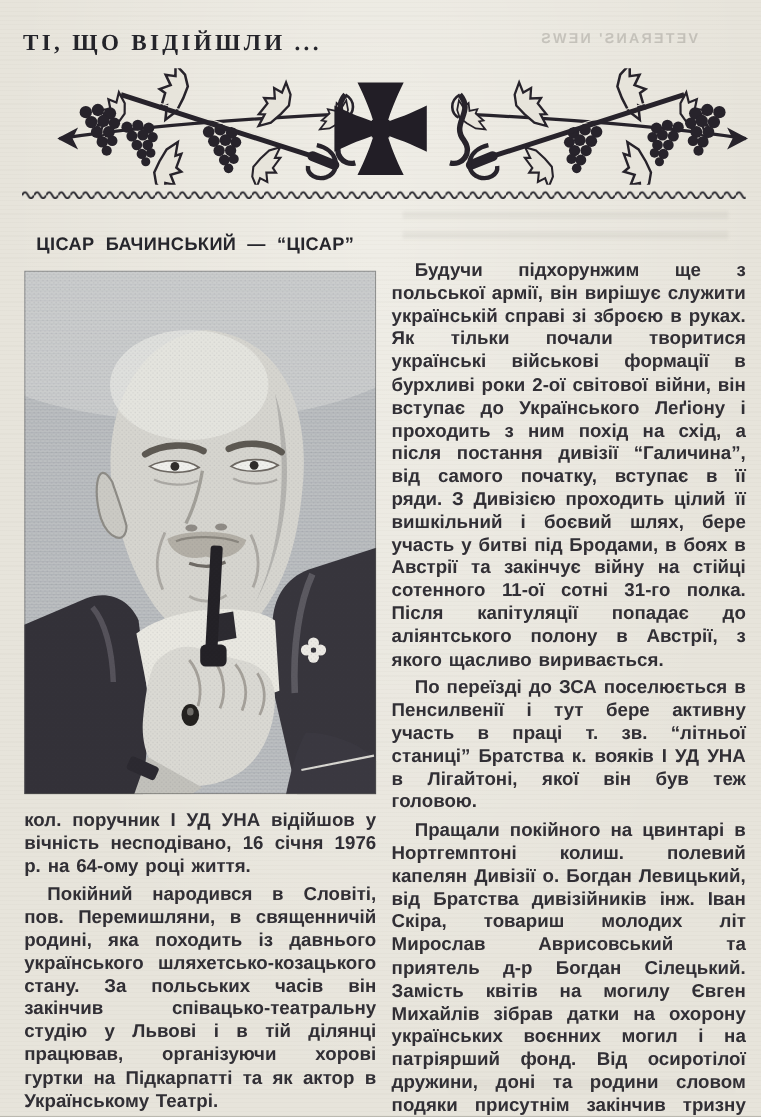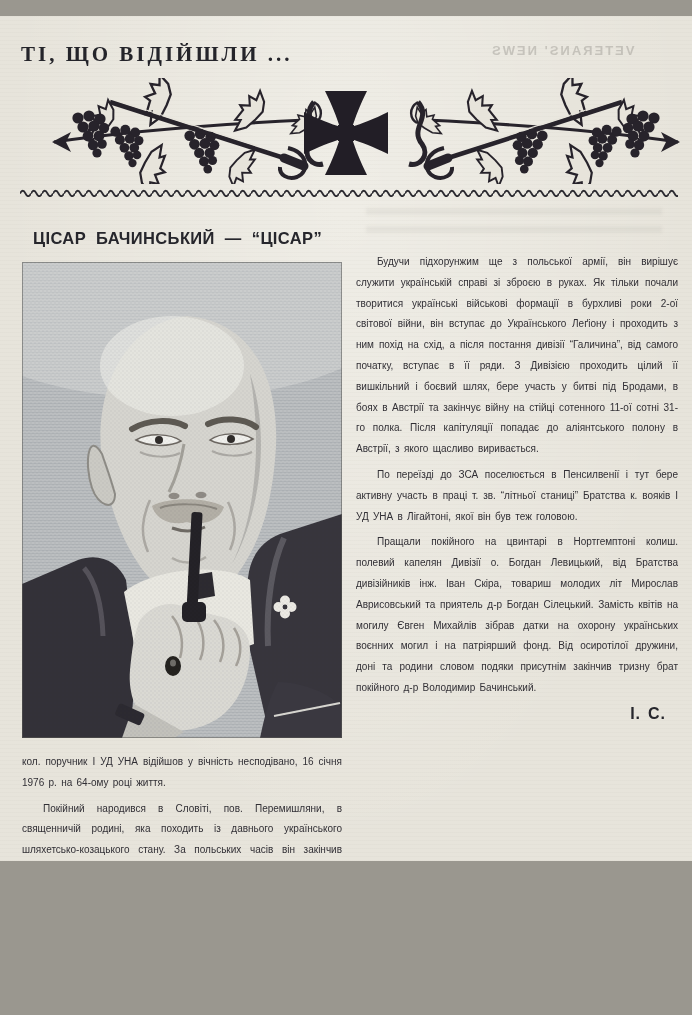--- a/index.html
+++ b/index.html
@@ -1,17 +1,17 @@
 <!DOCTYPE html>
 <html><head>
 <meta charset="utf-8">
 <style>
   html,body{margin:0;padding:0;background:#9a978f;}
   .page{
-    position:relative;width:692px;height:845px;margin:16px auto;overflow:hidden;
+    position:relative;width:692px;height:1015px;margin:0 auto;overflow:hidden;
     background:#e7e4db;
     background-image:
       repeating-linear-gradient(0deg, rgba(120,115,100,0.03) 0 1px, rgba(0,0,0,0) 1px 4px),
       radial-gradient(ellipse at 50% 20%, rgba(255,255,252,0.35), rgba(0,0,0,0) 70%);
     font-family:"Liberation Sans", sans-serif;
     color:#2e2d33;
   }
   .section-title{
     position:absolute;left:21px;top:26px;
     font-family:"Liberation Serif", serif;font-weight:bold;
@@ -38,22 +38,22 @@
   }
   .col-left{width:320px;flex:0 0 320px;}
   .col-right{width:322px;flex:0 0 322px;padding-top:25px;}
   .article-title{
     font-size:16.5px;font-weight:bold;letter-spacing:.4px;word-spacing:5px;
     color:#26262c;margin:0 0 13px 11px;line-height:22px;white-space:nowrap;
   }
   .photo-frame{width:320px;height:476px;line-height:0;}
   .photo-frame svg{display:block;}
   p{
-    font-size:10px;line-height:20.8px;text-align:justify;text-justify:inter-word;
-    margin:0;text-indent:21px;word-spacing:1.5px;color:#312f35;
+    font-size:17px;line-height:20.8px;text-align:justify;text-justify:inter-word;
+    margin:0;text-indent:21px;word-spacing:1.5px;color:#312f35;font-weight:bold;
   }
   p.caption{text-indent:0;margin-top:14px;}
   .col-left p.body-par{margin-top:5px;}
   .col-right p + p{margin-top:5px;}
   .signature{
     text-align:right;font-weight:bold;font-size:16px;letter-spacing:1px;
     padding-right:12px;margin-top:3px;text-indent:0;color:#26262c;
   }
 </style>
 </head>

